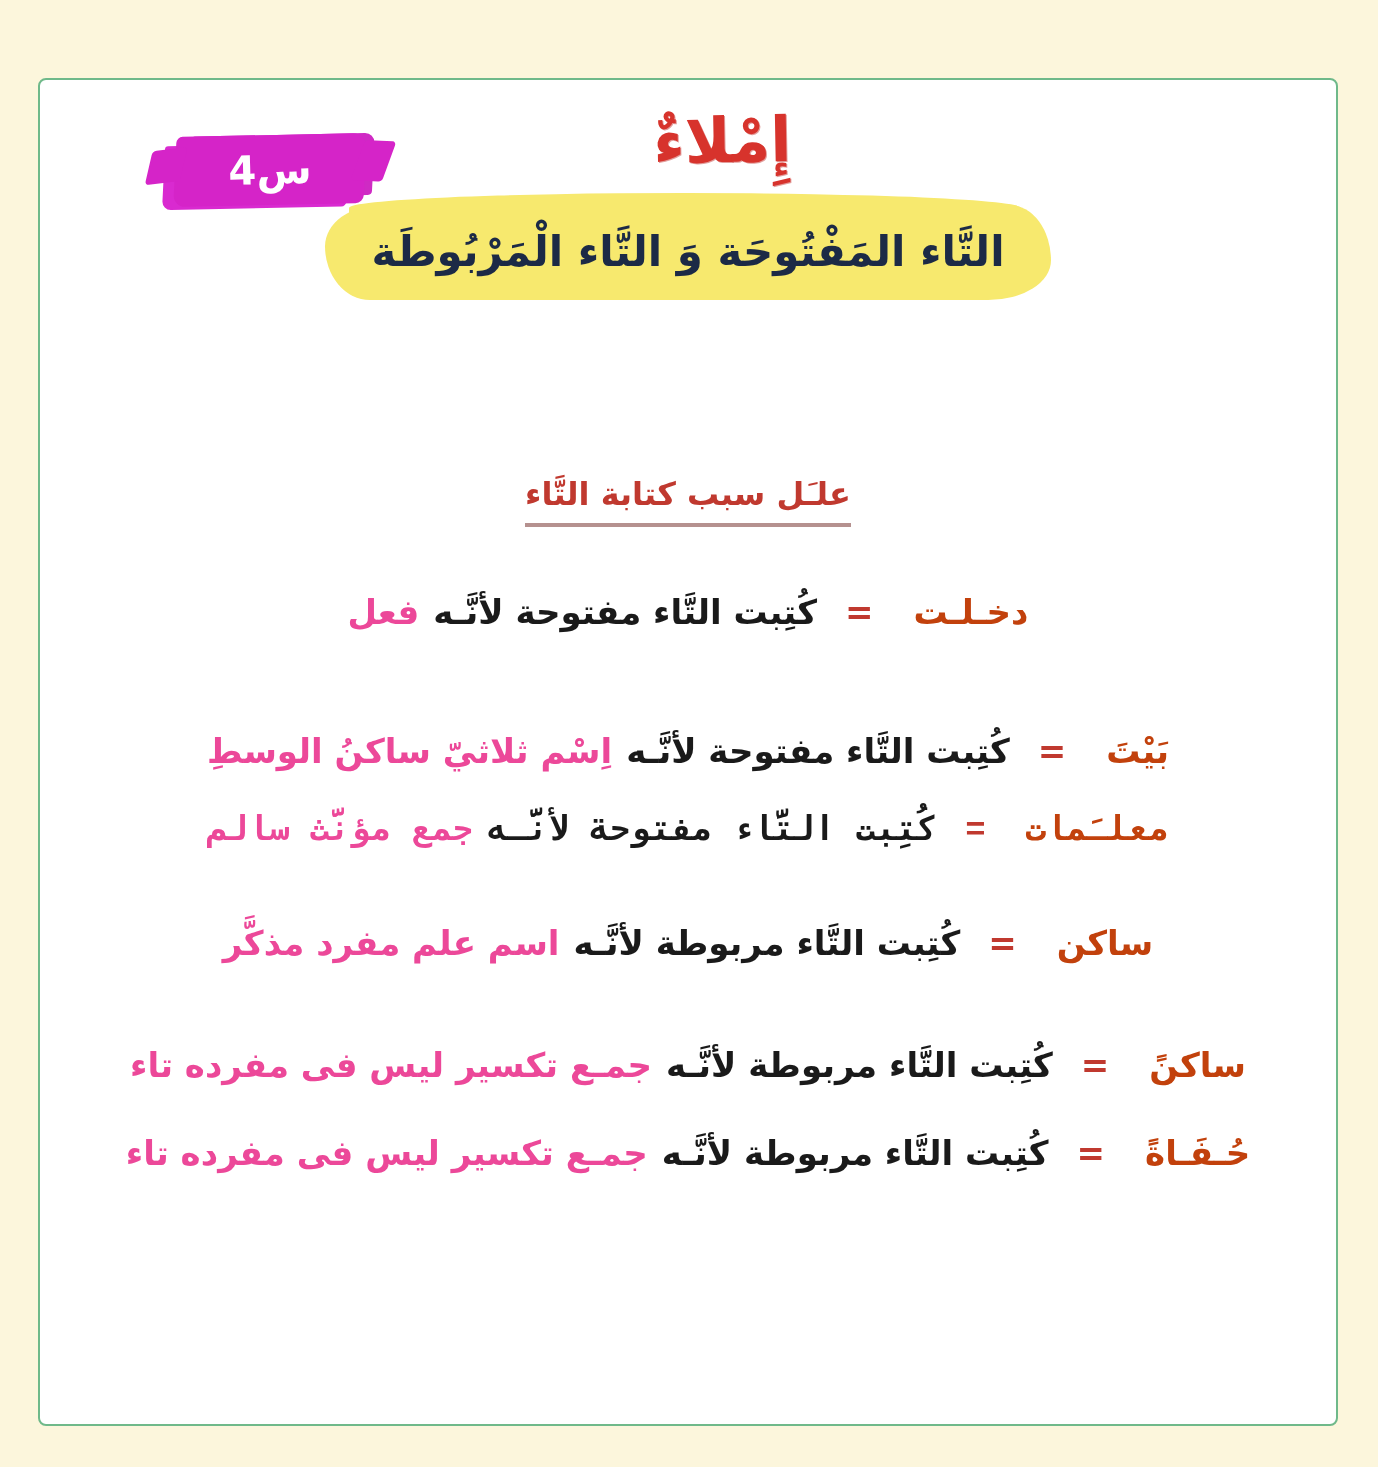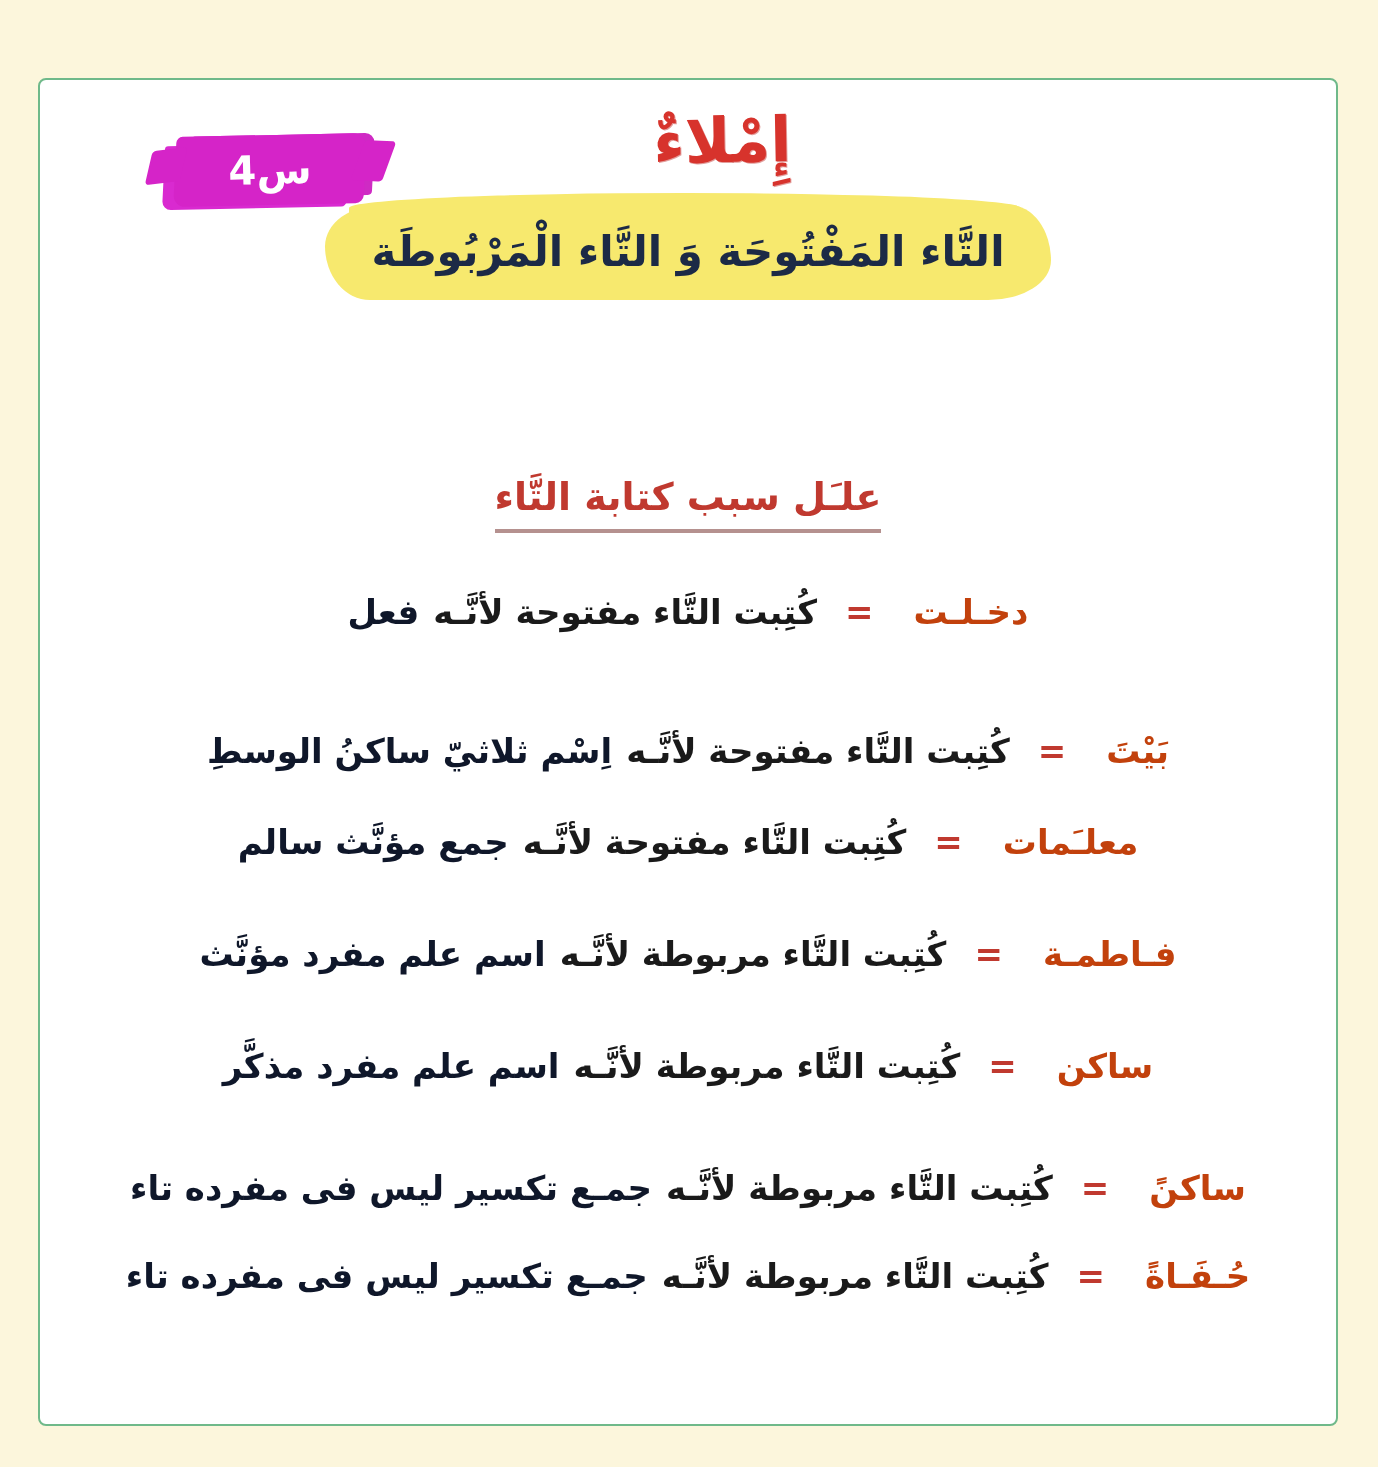--- a/index.html
+++ b/index.html
@@ -132,21 +132,21 @@
 
   
   .instruction-wrap{
     position:absolute;
     top:395px;
     left:0; right:0;
     text-align:center;
   }
   .instruction{
     display:inline-block;
-    font-size:38px;
+    font-size:32px;
     font-weight:bold;
     color:#c0392f;
     letter-spacing:2px;
     padding-bottom:10px;
     border-bottom:4px solid #b5918f;
     white-space:nowrap;
   }
 
   
   .rows{
@@ -161,21 +161,21 @@
     white-space:nowrap;
     font-size:34px;
     font-weight:bold;
     line-height:55px;
     text-align:center;
   }
   .row .inner{display:inline-block;}
   .term{color:#c2410c;}
   .eq{color:#c0392f;padding:0 14px;}
   .mid{color:#1a1a1a;}
-  .reason{color:#0f172a;}
+  .reason{color:#ec4899;}
   .sp{display:inline-block;width:14px;}
   .gap-lg{display:inline-block;width:26px;}
 </style>
 </head>
 <body>
 
 <div class="card">
 
   <div class="header-zone">
 
@@ -194,20 +194,19 @@
 
   </div>
 
   <div class="instruction-wrap">
     <span class="instruction">علـَل سبب  كتابة التَّاء</span>
   </div>
 
   <div class="rows" id="rows-container">
       <div class="row"><span class="inner"><span class="term">دخـلـت</span><span class="gap-lg"></span><span class="eq">=</span><span class="sp"></span><span class="mid">كُتِبت التَّاء مفتوحة لأنَّـه</span><span class="sp"></span><span class="reason">فعل</span></span></div>
       <div class="row" style="margin-top: 84px;"><span class="inner"><span class="term">بَيْتَ</span><span class="gap-lg"></span><span class="eq">=</span><span class="sp"></span><span class="mid">كُتِبت التَّاء مفتوحة لأنَّـه</span><span class="sp"></span><span class="reason">اِسْم ثلاثيّ ساكنُ الوسطِ</span></span></div>
-      <div class="row" style="margin-top: 36px;"><span class="inner"><span class="term">معلـَمات</span><span class="gap-lg"></span><span class="eq">=</span><span class="sp"></span><span class="mid">كُتِبت التَّاء مفتوحة لأنَّـه</span><span class="sp"></span><span class="reason">جمع مؤنَّث سالم</span></span></div>
-      <div class="row" style="margin-top: 57px;"><span class="inner"><span class="term">فـاطمـة</span><span class="gap-lg"></span><span class="eq">=</span><span class="sp"></span><span class="mid">كُتِبت التَّاء مربوطة لأنَّـه</span><span class="sp"></span><span class="reason">اسم علم مفرد مؤنَّث</span></span></div>
+      <div class="row" style="margin-top: 25px; font-family: Liberation Mono, monospace;"><span class="inner"><span class="term">معلـَمات</span><span class="gap-lg"></span><span class="eq">=</span><span class="sp"></span><span class="mid">كُتِبت التَّاء مفتوحة لأنَّـه</span><span class="sp"></span><span class="reason">جمع مؤنَّث سالم</span></span></div>
       <div class="row" style="margin-top: 57px;"><span class="inner"><span class="term">ساكن</span><span class="gap-lg"></span><span class="eq">=</span><span class="sp"></span><span class="mid">كُتِبت التَّاء مربوطة لأنَّـه</span><span class="sp"></span><span class="reason">اسم علم مفرد مذكَّر</span></span></div>
       <div class="row" style="margin-top: 67px;"><span class="inner"><span class="term">ساكنً</span><span class="gap-lg"></span><span class="eq">=</span><span class="sp"></span><span class="mid">كُتِبت التَّاء مربوطة لأنَّـه</span><span class="sp"></span><span class="reason">جمـع تكسير ليس فى مفرده تاء</span></span></div>
       <div class="row" style="margin-top: 33px;"><span class="inner"><span class="term">حُـفَـاةً</span><span class="gap-lg"></span><span class="eq">=</span><span class="sp"></span><span class="mid">كُتِبت التَّاء مربوطة لأنَّـه</span><span class="sp"></span><span class="reason">جمـع تكسير ليس فى مفرده تاء</span></span></div>
     </div>
 
 </div>
 
 </body></html>

